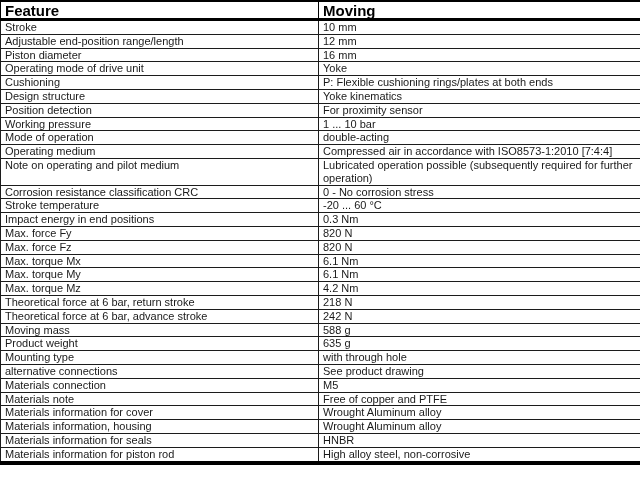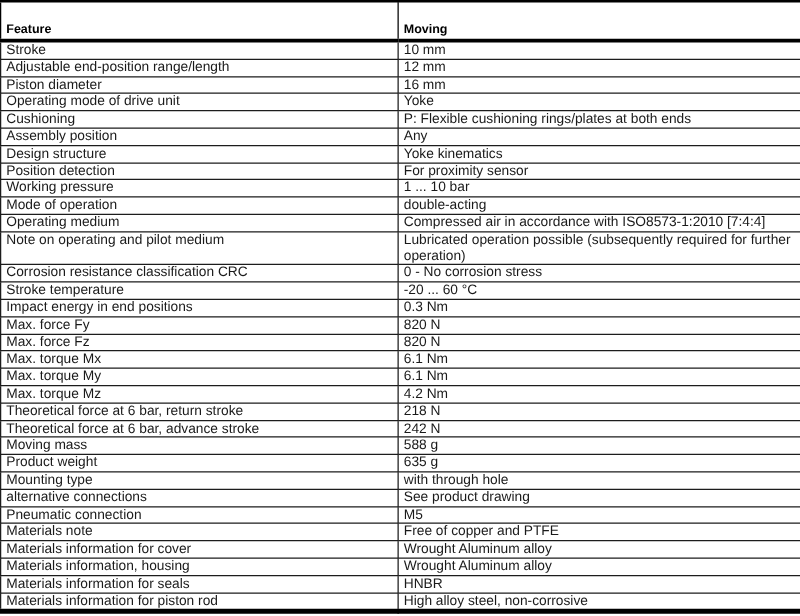--- a/index.html
+++ b/index.html
@@ -19,24 +19,24 @@
     border-collapse: collapse;
     table-layout: fixed;
     border-top: 2px solid #000;
     border-left: 1px solid #000;
     border-right: 1px solid #000;
     border-bottom: 4px solid #000;
   }
   col.feature-col { width: 318px; }
   col.value-col   { width: 322px; }
   th {
-    font-size: 10px;
+    font-size: 15px;
     font-weight: bold;
     text-align: left;
-    padding: 15px 4px 1px 4px;
+    padding: 2px 4px 1px 4px;
     border: 1px solid #000;
     border-bottom: 3px solid #000;
     line-height: 13px;
     color: #000;
   }
   td {
     font-size: 11px;
     line-height: 12.8px;
     padding: 0 4px;
     border: 1px solid #1c1c1c;
@@ -78,24 +78,20 @@
   <tr>
     <td>Operating mode of drive unit</td>
     <td>Yoke</td>
   </tr>
 
   <tr>
     <td>Cushioning</td>
     <td>P: Flexible cushioning rings/plates at both ends</td>
   </tr>
 
-  <tr>
-    <td>Assembly position</td>
-    <td>Any</td>
-  </tr>
 
 
   <tr>
     <td>Design structure</td>
     <td>Yoke kinematics</td>
   </tr>
 
   <tr>
     <td>Position detection</td>
     <td>For proximity sensor</td>
@@ -185,21 +181,21 @@
     <td>Mounting type</td>
     <td>with through hole</td>
   </tr>
 
   <tr>
     <td>alternative connections</td>
     <td>See product drawing</td>
   </tr>
 
   <tr>
-    <td>Pneumatic connection</td>
+    <td>Materials connection</td>
     <td>M5</td>
   </tr>
 
   <tr>
     <td>Materials note</td>
     <td>Free of copper and PTFE</td>
   </tr>
 
   <tr>
     <td>Materials information for cover</td>

